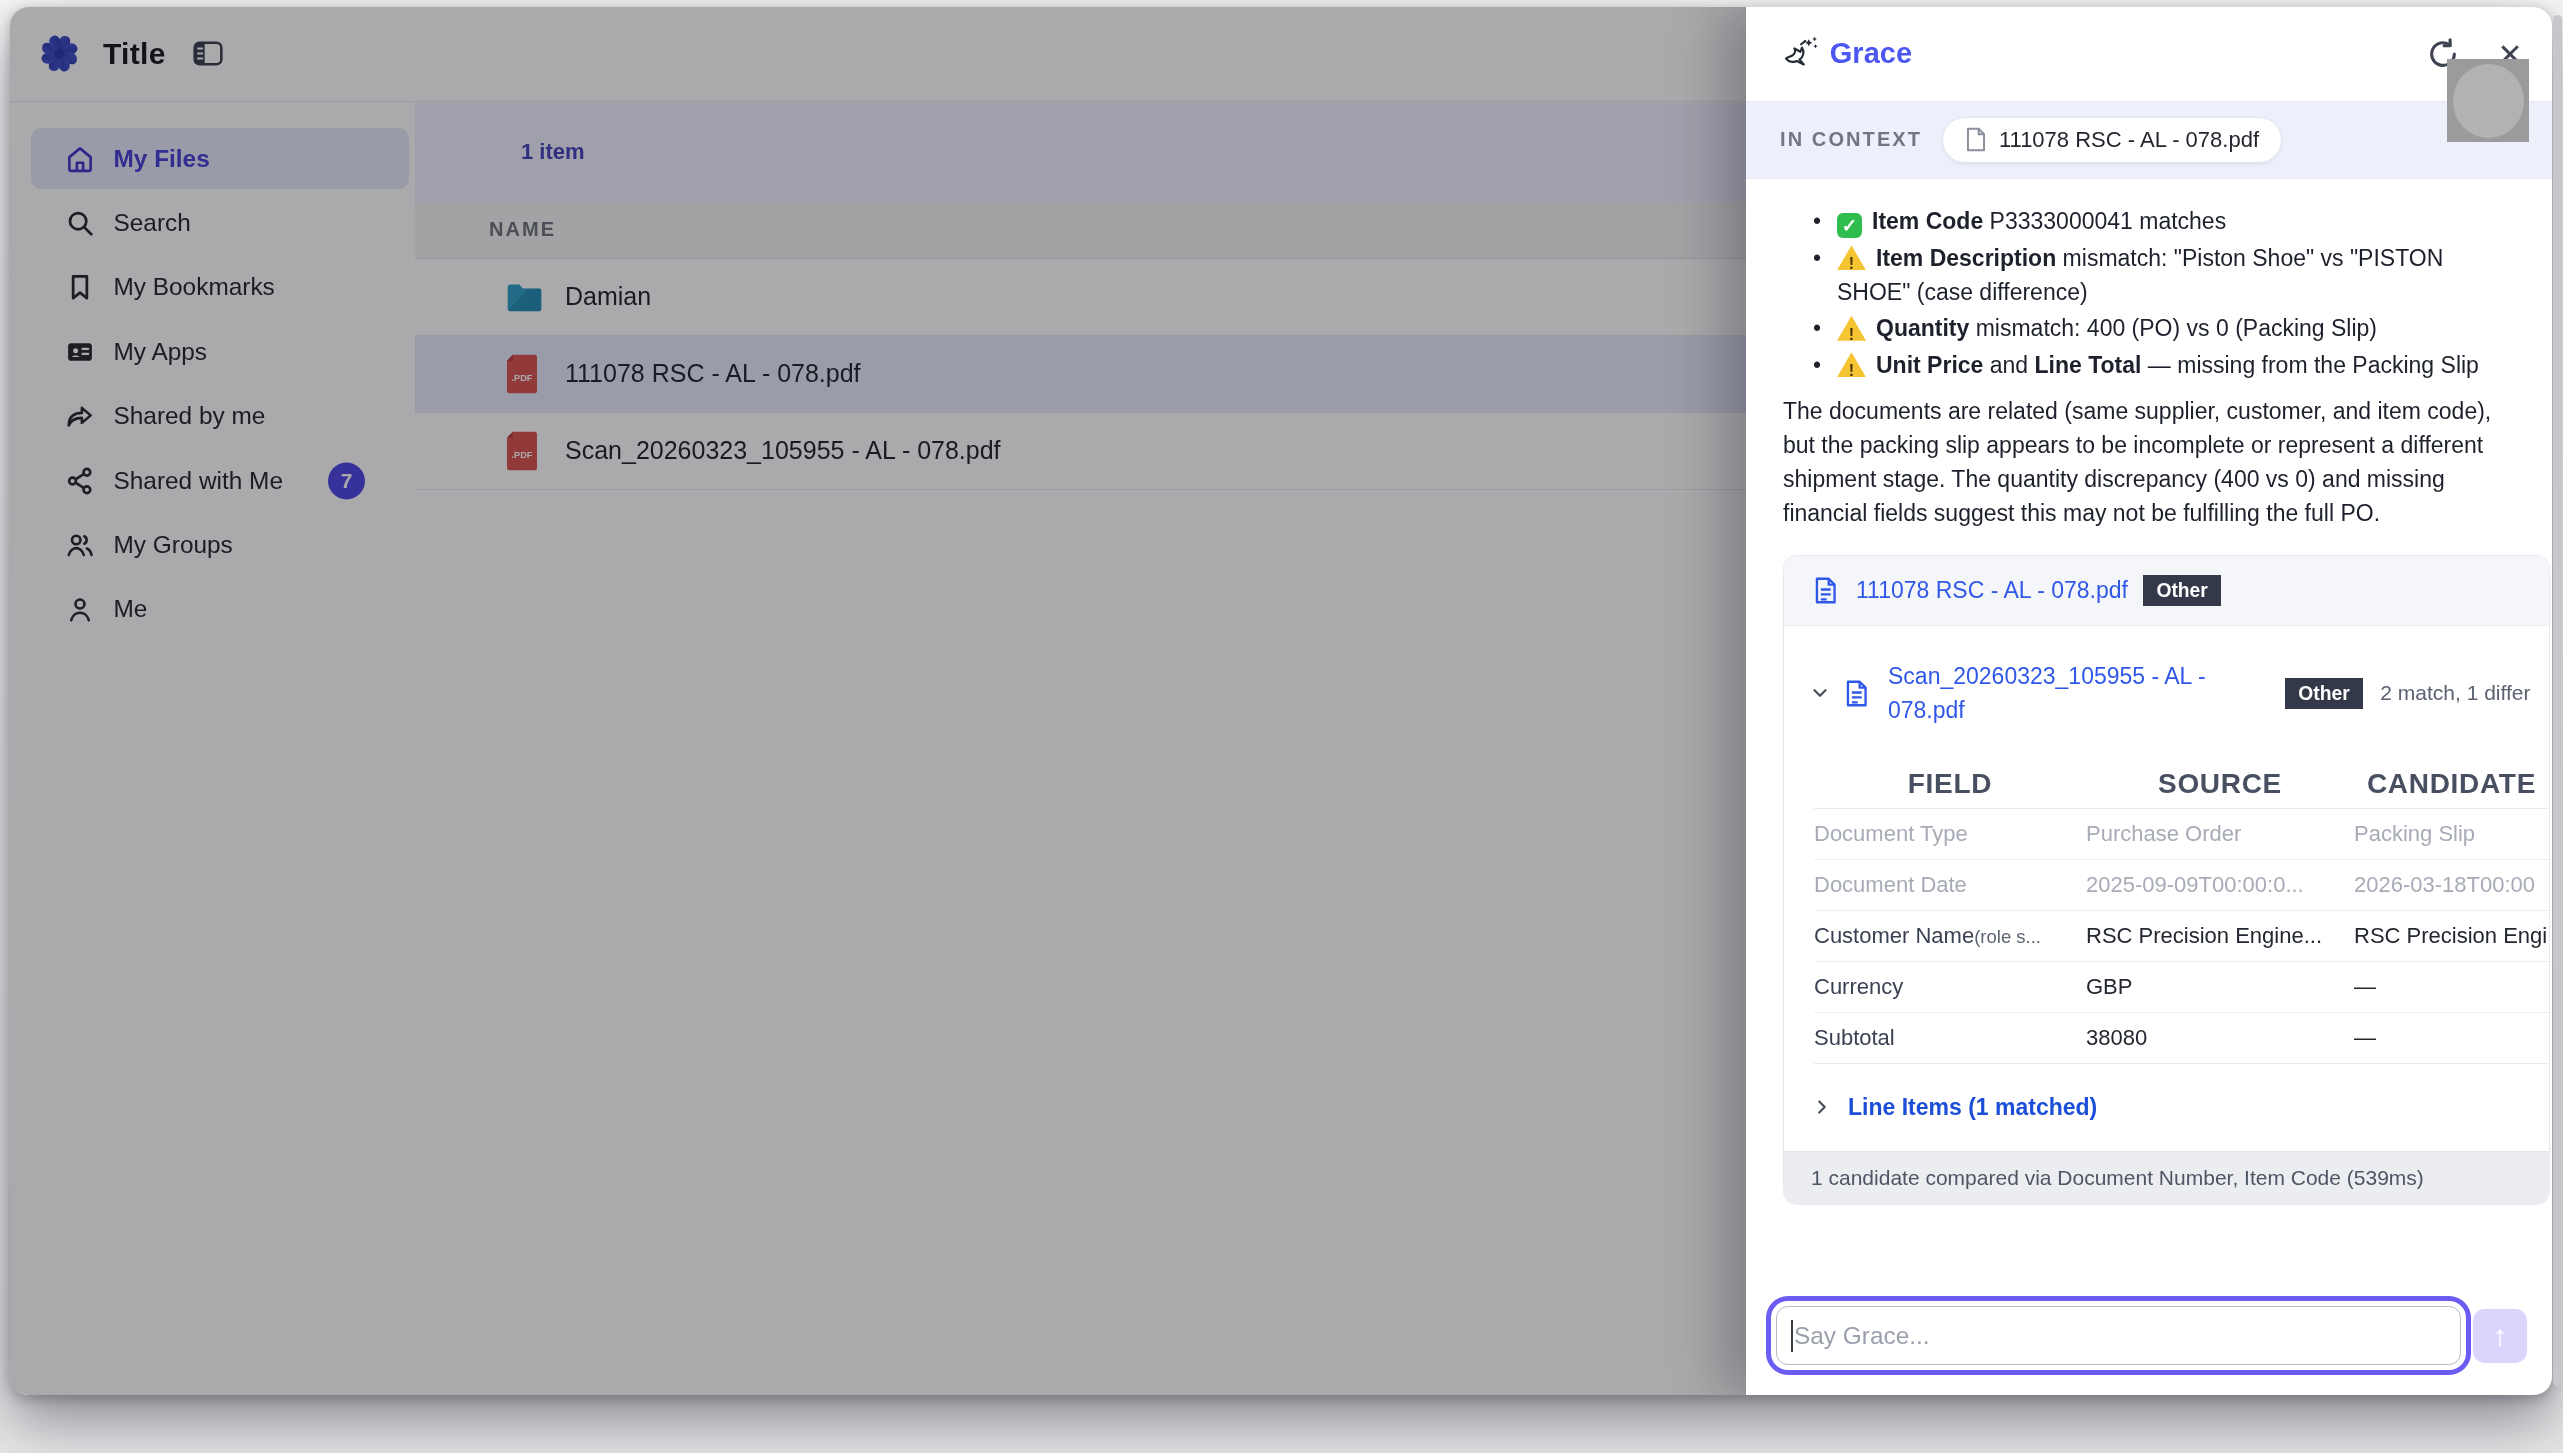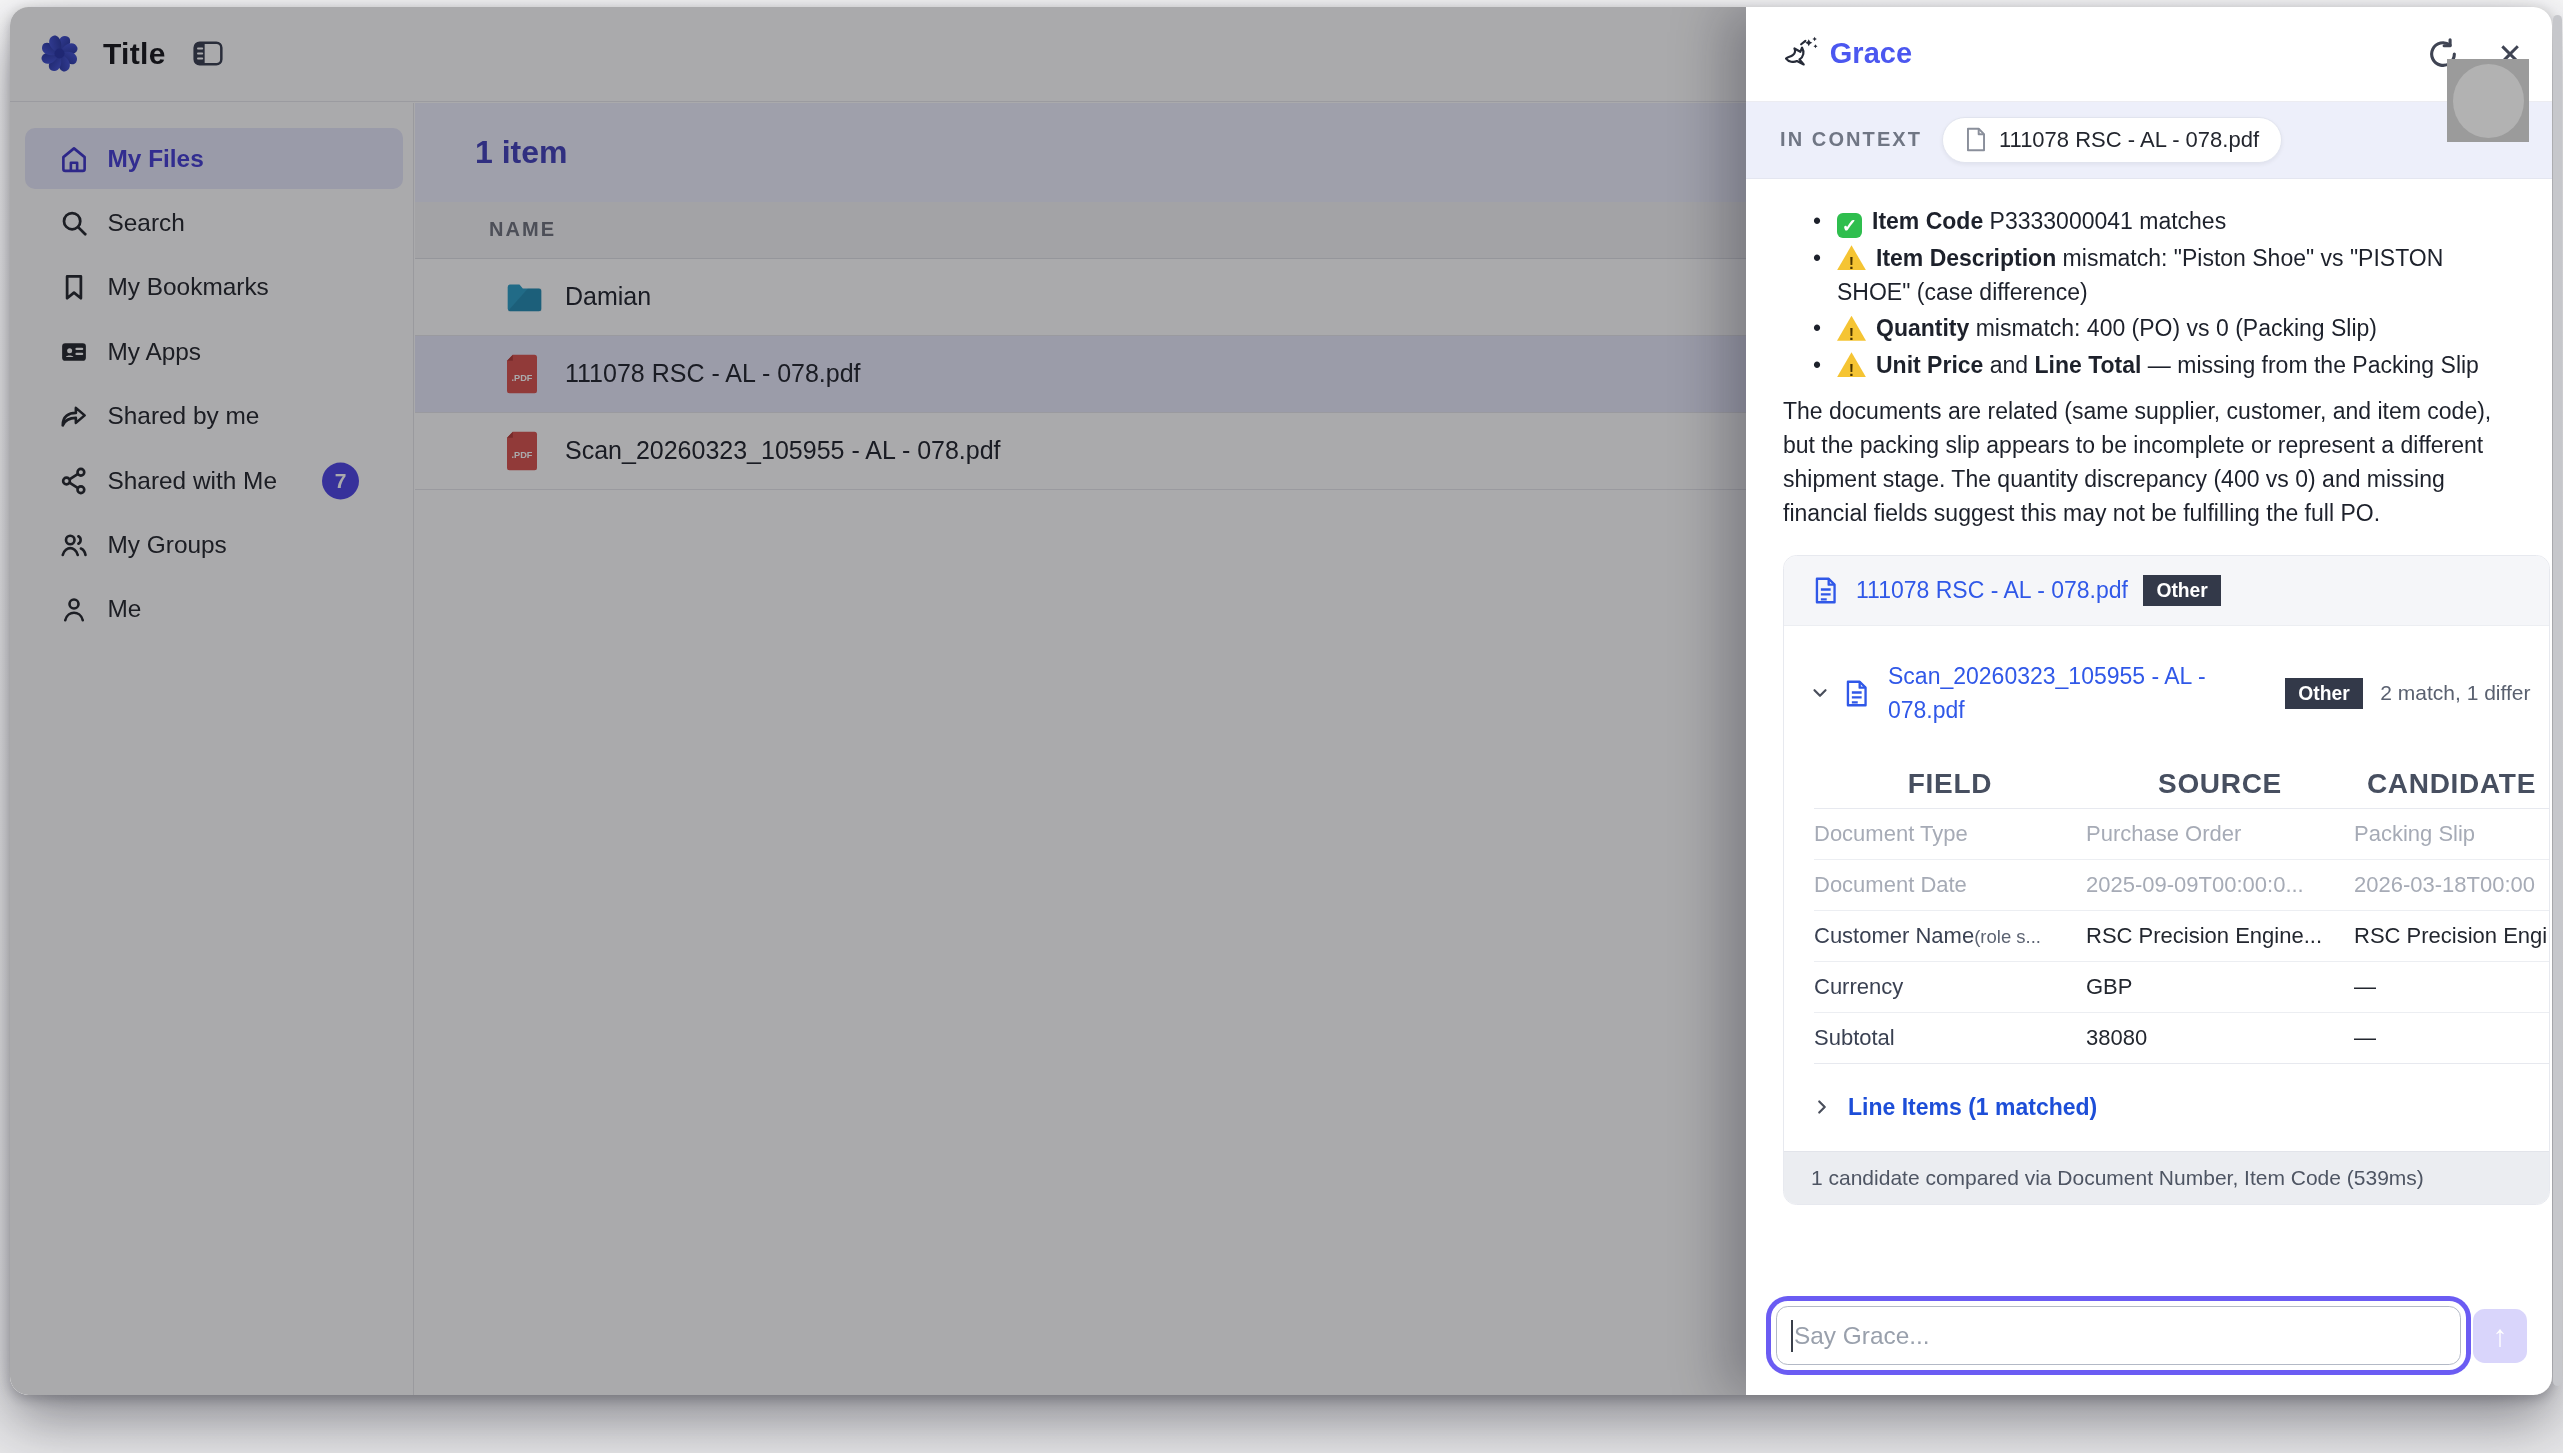--- a/index.html
+++ b/index.html
@@ -14,32 +14,32 @@
     position:absolute;left:10px;top:6.7px;width:2542px;height:1388px;
     background:#ffffff;border-radius:18.5px;overflow:hidden;
     box-shadow:0 25px 59px rgba(20,20,30,.45), 0 3.4px 11.8px rgba(20,20,30,.25);
   }
   
   .app-header{position:absolute;left:0;top:0;right:0;height:94px;background:#fff;border-bottom:1.7px solid #e8e9ed;display:flex;align-items:center;}
   .logo{width:47px;height:47px;margin-left:26px;flex:0 0 auto;}
   .app-title{margin-left:20px;font-size:30px;font-weight:700;color:#17181c;letter-spacing:0.3px;}
   .panel-toggle{margin-left:27px;width:30px;height:25px;cursor:pointer;}
   
-  .sidebar{position:absolute;left:0;top:96px;bottom:0;width:404px;background:#fff;border-right:1.7px solid #e6e7ea;padding-top:22px;box-sizing:border-box;}
+  .sidebar{position:absolute;left:6px;top:96px;bottom:0;width:404px;background:#fff;border-right:1.7px solid #e6e7ea;padding-top:22px;box-sizing:border-box;}
   .side-item{height:61px;margin:3.4px 10px 3.4px 15px;border-radius:10px;display:flex;align-items:center;cursor:pointer;position:relative;}
   .side-item .s-icon{width:30px;height:30px;margin-left:34px;flex:0 0 auto;color:#26282e;}
   .side-item .s-label{margin-left:18.5px;font-size:24.4px;font-weight:500;color:#26282e;}
   .side-item.active{background:#e7e8fa;}
   .side-item.active .s-label{color:#4740d4;font-weight:700;}
   .side-item.active .s-icon{color:#4036c9;}
   .side-badge{position:absolute;right:44px;top:50%;transform:translateY(-50%);min-width:37px;height:37px;border-radius:18.5px;background:#4f46e5;color:#fff;font-size:21px;font-weight:600;display:flex;align-items:center;justify-content:center;}
   
   .main{position:absolute;left:405px;top:96px;right:0;bottom:0;background:#fff;}
   .info-bar{height:99px;background:#eef0fd;display:flex;align-items:center;}
-  .info-bar .count{margin-left:60px;font-size:32px;font-weight:700;color:#4442bc;}
+  .info-bar .count{margin-left:106px;font-size:22px;font-weight:700;color:#4442bc;}
   .name-band{height:56px;background:#f4f4f6;border-bottom:1.7px solid #dfe0e5;display:flex;align-items:center;}
   .name-band .col{margin-left:74px;font-size:20px;font-weight:700;letter-spacing:2.1px;color:#70747e;}
   .file-row{height:76px;border-bottom:1.7px solid #e6e7eb;display:flex;align-items:center;background:#fff;cursor:pointer;}
   .file-row.selected{background:#e9eafb;}
   .file-row .f-icon{margin-left:91px;width:37px;height:40px;flex:0 0 auto;display:flex;align-items:center;}
   .file-row .f-label{margin-left:22px;font-size:25px;color:#23262e;}
   
   .dim{position:absolute;inset:0;background:rgba(12,12,18,.35);z-index:50;}
   
   .drawer{position:absolute;right:0;top:0;width:806px;height:100%;background:#fff;z-index:60;display:flex;flex-direction:column;box-shadow:-22px 0 50px rgba(15,15,30,.28);}

